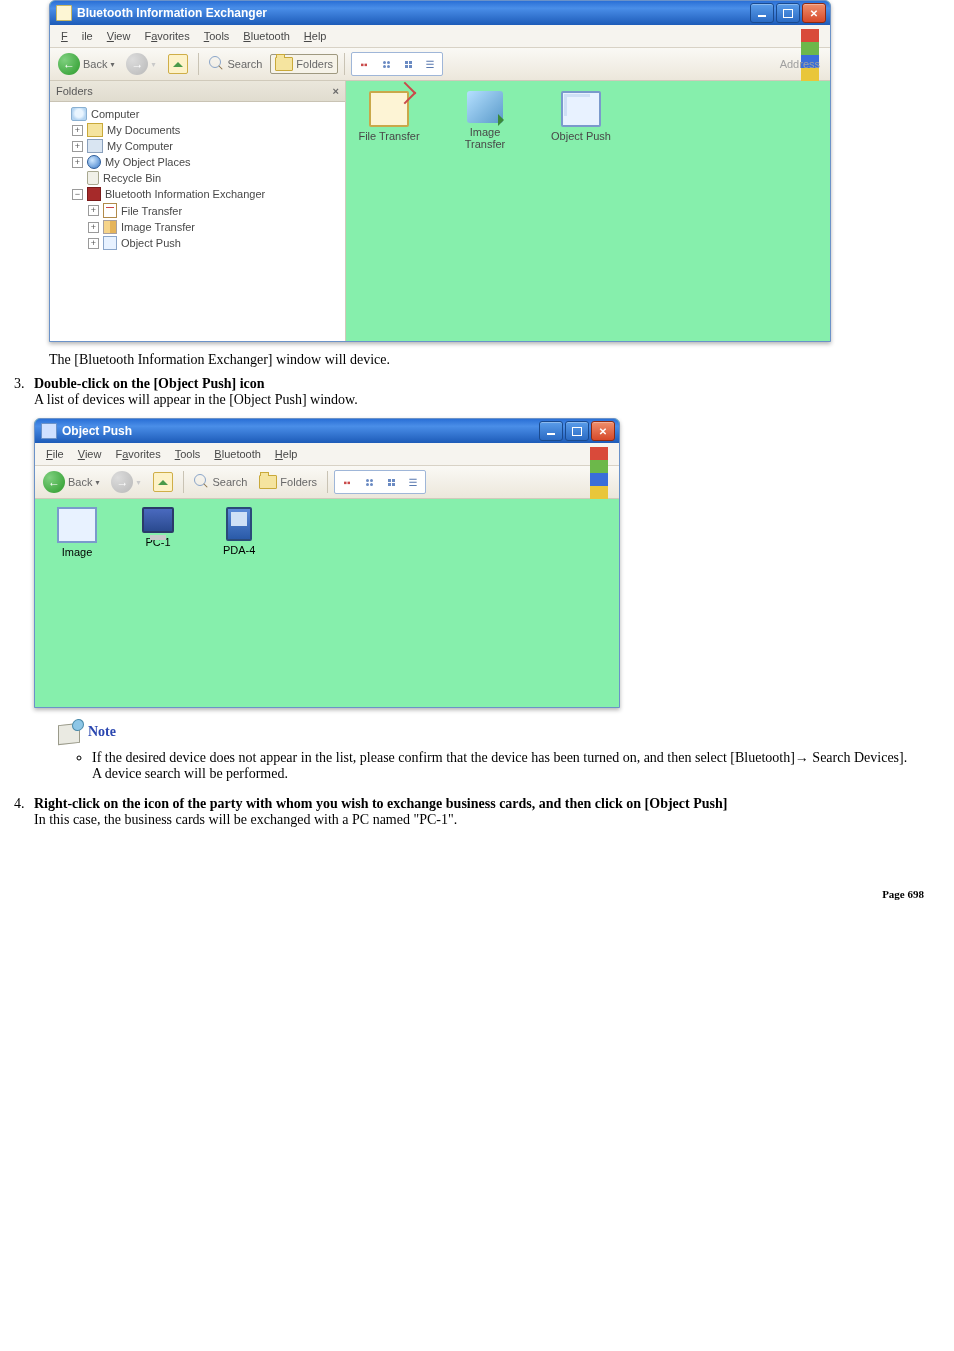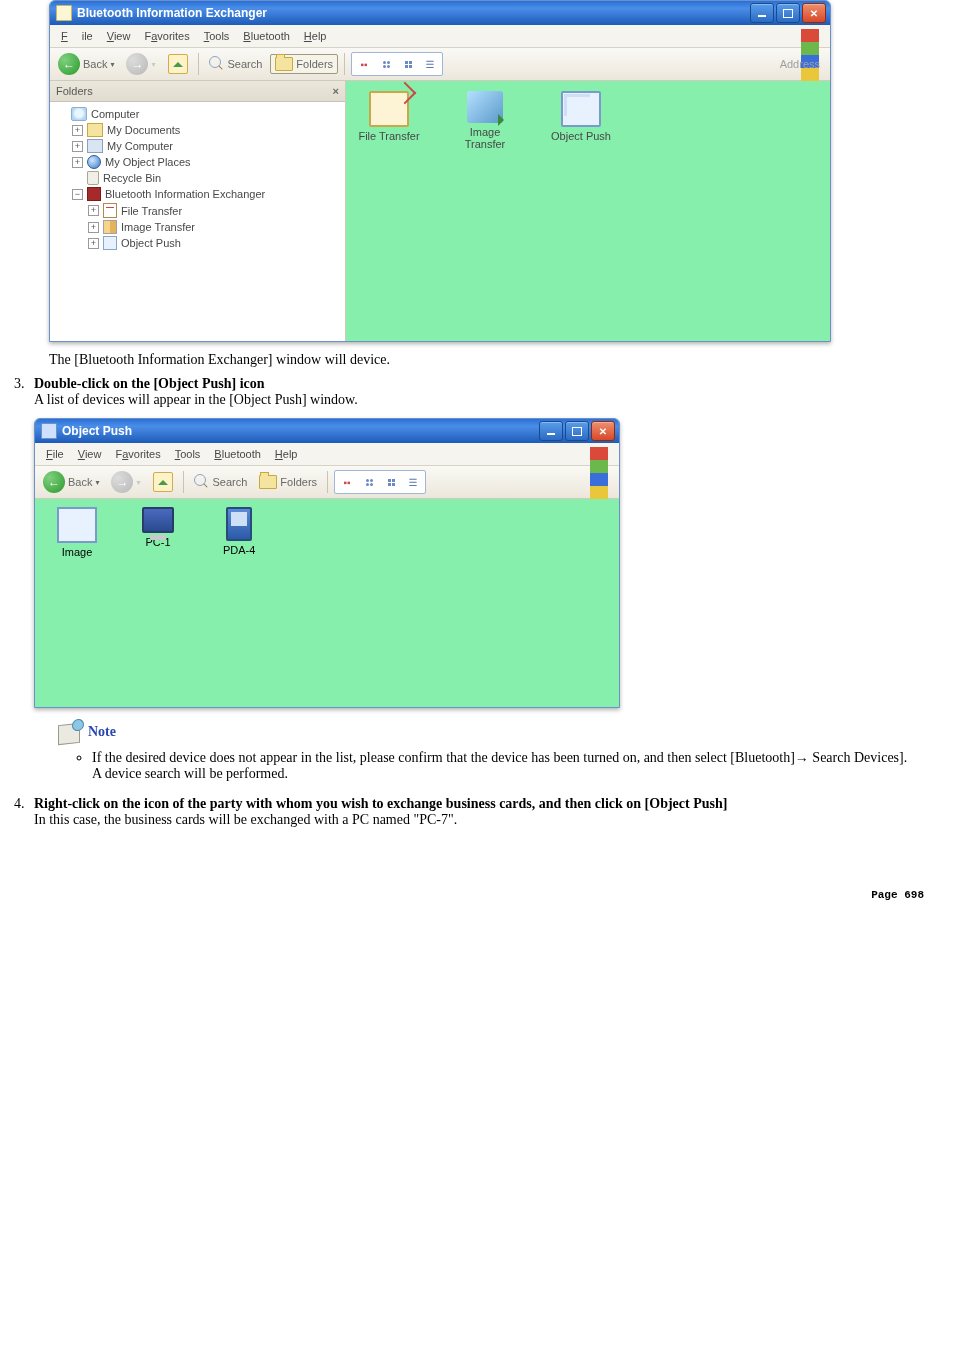--- a/index.html
+++ b/index.html
@@ -152,21 +152,21 @@
   ol.steps { padding-left: 18px; margin:0;}
   ol.steps > li { margin-bottom: 14px; padding-left: 6px; }
   .step-head { font-weight: bold; }
   .note-row { display:flex; gap:8px; margin:16px 0 6px 24px;}
   .note-icon { width:20px; height:18px; background:#eaeae2; border:1px solid #9a9a8a; transform: skewY(-6deg); position:relative;}
   .note-icon::after{content:""; position:absolute; right:-5px; top:-5px; width:10px; height:10px; background:#8dc6e6; border:1px solid #4a8aaa; border-radius:50%;}
   .note-label{ color:#2a46b0; font-weight:bold; font-size:14px;}
   ul.note-list{ list-style-type: circle; margin: 4px 0 6px 58px; padding:0;}
   ul.note-list li{ margin-bottom:2px;}
   .footer{ text-align:right; font-size:11px; margin-top:60px; padding-right:20px; padding-bottom:12px;}
-  .footer b{ font-family: Liberation Mono, monospace; margin-left: 14px;}
+  .footer b{ font-family: Liberation Serif, serif; margin-left: 14px;}
 </style>
 </head>
 <body>
 
 <div class="window win1">
   <div class="titlebar">
     <span class="appicon"></span>
     <span class="title">Bluetooth Information Exchanger</span>
     <div class="winbtns">
       <div class="winbtn min">
@@ -417,19 +417,19 @@
     <ul class="note-list">
       <li>
         <span>If the desired device does not appear in the list, please confirm that the device has been turned on, and then select [Bluetooth]→ Search Devices].</span><br>
         <span>A device search will be performed.</span>
       </li>
     </ul>
   </li>
 
   <li>
     <span class="step-head">Right-click on the icon of the party with whom you wish to exchange business cards, and then click on [Object Push]</span><br>
-    <span>In this case, the business cards will be exchanged with a PC named "PC-7".</span>
+    <span>In this case, the business cards will be exchanged with a PC named "PC-1".</span>
   </li>
 </ol>
 
 <div class="footer">
   <b><span>Page</span> <span>698</span></b>
 </div>
 
 </body></html>

